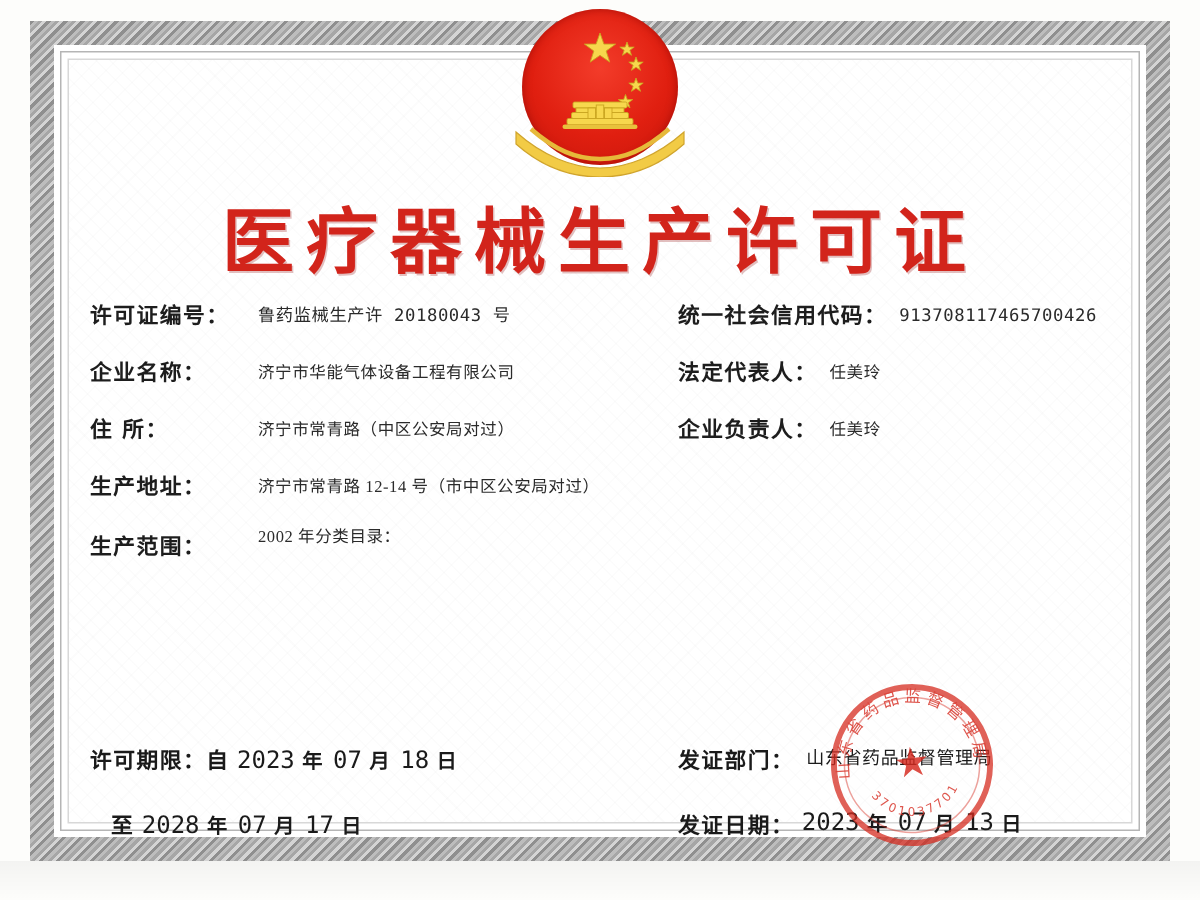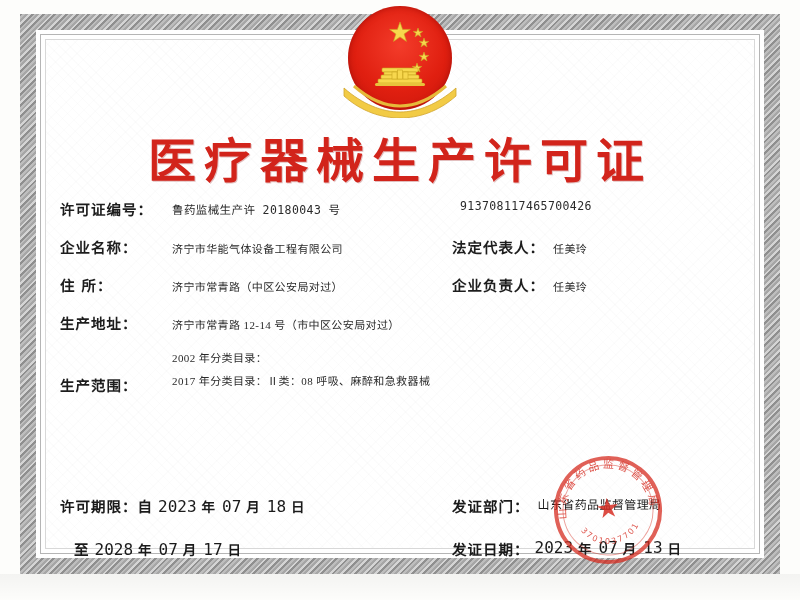--- a/index.html
+++ b/index.html
@@ -272,20 +272,21 @@
   <div class="title">医疗器械生产许可证</div>
 
   <div class="fields">
 
     <div class="row">
       <div class="col col-left">
         <span class="label w-label">许可证编号：</span>
         <span class="value mono">鲁药监械生产许 20180043 号</span>
       </div>
       <div class="col col-right">
+        <span class="label">统一社会信用代码：</span>
         <span class="value mono">913708117465700426</span>
       </div>
     </div>
 
     <div class="row">
       <div class="col col-left">
         <span class="label w-label">企业名称：</span>
         <span class="value">济宁市华能气体设备工程有限公司</span>
       </div>
       <div class="col col-right">
@@ -311,21 +312,20 @@
         <span class="value">济宁市常青路 12-14 号（市中区公安局对过）</span>
       </div>
       <div class="col col-right"></div>
     </div>
 
     <div class="row">
       <div class="col">
         <span class="label w-label">生产范围：</span>
         <span class="value value-lines">
           <div>2002 年分类目录：</div>
-          <div>2017 年分类目录：Ⅱ类：08 呼吸、麻醉和急救器械</div>
         </span>
       </div>
     </div>
 
   </div>
 
   <div class="dates">
 
     <div class="date-row">
       <div class="date-left">

